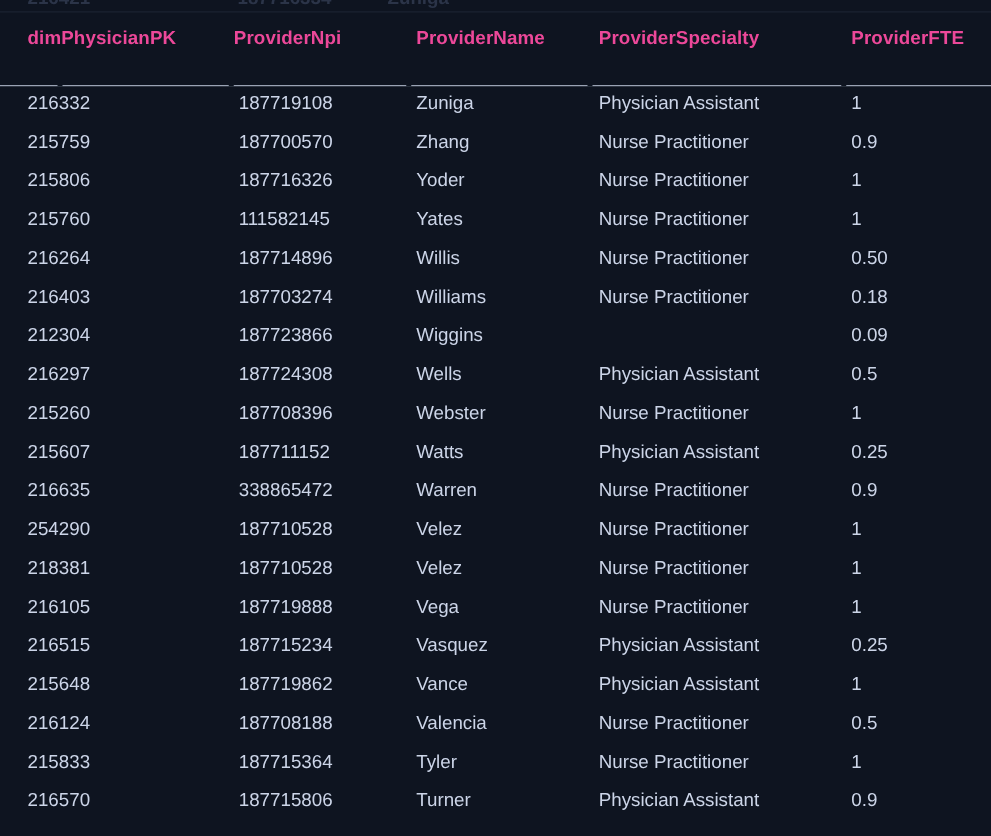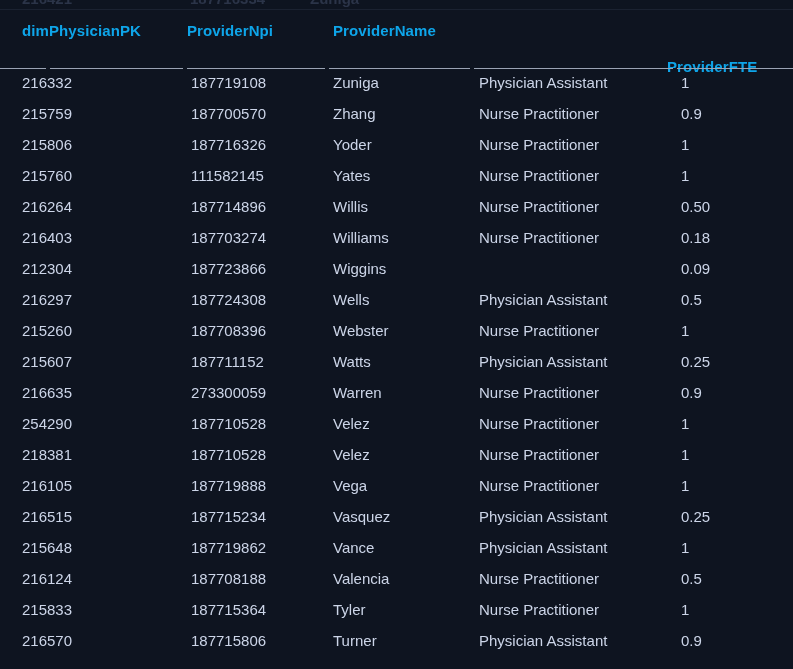--- a/index.html
+++ b/index.html
@@ -57,21 +57,21 @@
   .grid-header {
     position: absolute;
     top: 10px;
     left: 0;
     width: 793px;
     height: 58px;
   }
   .grid-header .hcell {
     position: absolute;
     top: 12px;
-    color: #0ea5e9;
+    color: #ec4899;
     font-size: 15px;
     font-weight: bold;
     letter-spacing: 0.1px;
     white-space: nowrap;
   }
 
   .header-rule {
     position: absolute;
     top: 68px;
     left: 0;
@@ -126,21 +126,22 @@
     <span class="crt-b">187716334</span>
     <span class="crt-c">Zuniga</span>
   </div>
 
   <div class="top-rule"></div>
 
   <div class="grid-header">
       <div class="hcell" style="left: 22px;">dimPhysicianPK</div>
       <div class="hcell" style="left: 187px;">ProviderNpi</div>
       <div class="hcell" style="left: 333px;">ProviderName</div>
-      <div class="hcell" style="left: 667px; margin-top: 36px;">ProviderFTE</div>
+      <div class="hcell" style="left: 479px;">ProviderSpecialty</div>
+      <div class="hcell" style="left: 681px;">ProviderFTE</div>
     </div>
 
   <div class="header-rule">
       <div class="gap" style="left: 46px;"></div>
       <div class="gap" style="left: 183px;"></div>
       <div class="gap" style="left: 325px;"></div>
       <div class="gap" style="left: 470px;"></div>
       <div class="gap" style="left: 673px;"></div>
     </div>
 
@@ -209,21 +210,21 @@
       </div>
       <div class="grid-row">
         <div class="cell col-0">215607</div>
         <div class="cell col-1">187711152</div>
         <div class="cell col-2">Watts</div>
         <div class="cell col-3">Physician Assistant</div>
         <div class="cell col-4">0.25</div>
       </div>
       <div class="grid-row">
         <div class="cell col-0">216635</div>
-        <div class="cell col-1">273300059</div>
+        <div class="cell col-1">338865472</div>
         <div class="cell col-2">Warren</div>
         <div class="cell col-3">Nurse Practitioner</div>
         <div class="cell col-4">0.9</div>
       </div>
       <div class="grid-row">
         <div class="cell col-0">254290</div>
         <div class="cell col-1">187710528</div>
         <div class="cell col-2">Velez</div>
         <div class="cell col-3">Nurse Practitioner</div>
         <div class="cell col-4">1</div>

